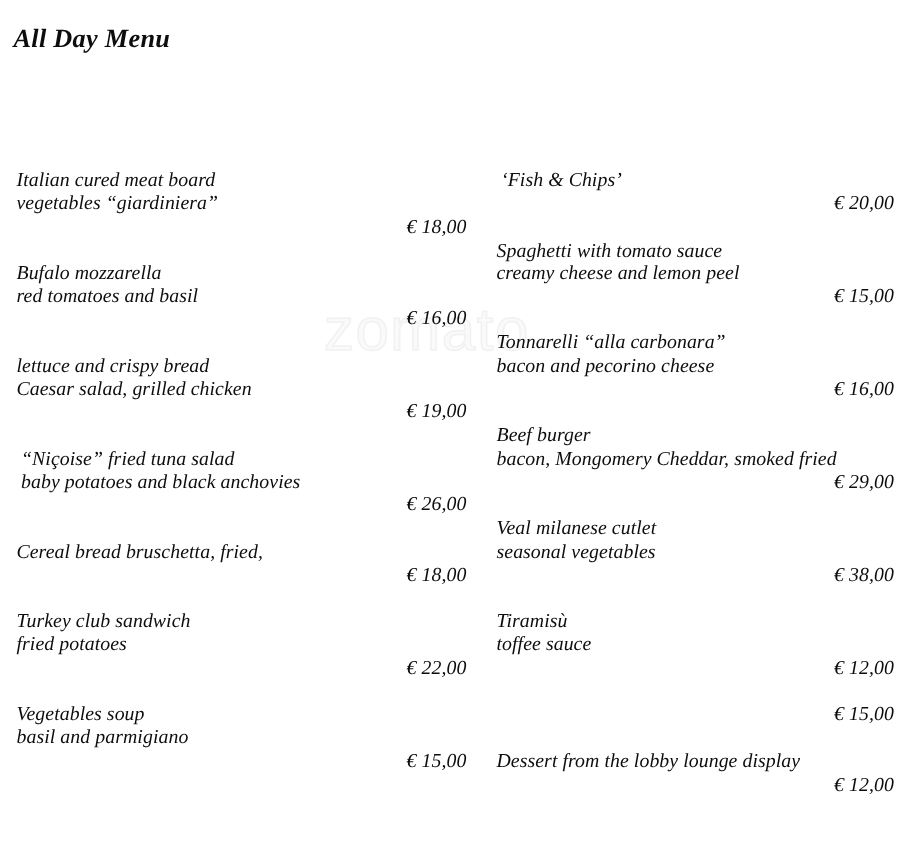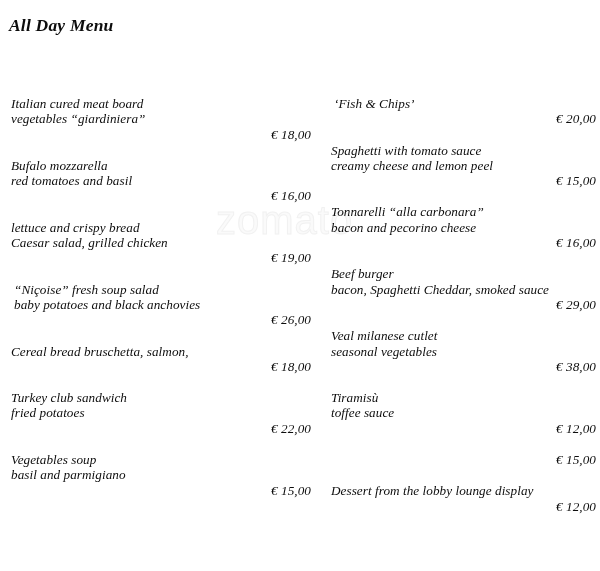--- a/index.html
+++ b/index.html
@@ -50,21 +50,21 @@
     font-size: 17.5px;
     line-height: 24px;
     letter-spacing: 0.2px;
     white-space: nowrap;
     text-align: center;
   }
 
   
   .column {
     position: absolute;
-    top: 96px;
+    top: 112px;
   }
   #column-left  { left: 11px;  width: 300px; }
   #column-right { left: 331px; width: 265px; }
 
   .menu-item {
     margin: 0 0 16px 0;
   }
   .menu-item:last-child { margin-bottom: 0; }
 
   .item-line {
@@ -105,26 +105,26 @@
         <div class="item-line">Bufalo mozzarella</div>
         <div class="item-line">red tomatoes and basil</div>
         <div class="item-price">€ 16,00</div>
       </div>
       <div class="menu-item">
         <div class="item-line">lettuce and crispy bread</div>
         <div class="item-line">Caesar salad, grilled chicken</div>
         <div class="item-price">€ 19,00</div>
       </div>
       <div class="menu-item">
-        <div class="item-line indent">“Niçoise” fresh soup salad</div>
+        <div class="item-line indent">“Niçoise” fried tuna salad</div>
         <div class="item-line indent">baby potatoes and black anchovies</div>
         <div class="item-price">€ 26,00</div>
       </div>
       <div class="menu-item">
-        <div class="item-line">Cereal bread bruschetta, salmon,</div>
+        <div class="item-line">Cereal bread bruschetta, fried,</div>
         <div class="item-price indent">€ 18,00</div>
       </div>
       <div class="menu-item">
         <div class="item-line">Turkey club sandwich</div>
         <div class="item-line">fried potatoes</div>
         <div class="item-price">€ 22,00</div>
       </div>
       <div class="menu-item">
         <div class="item-line">Vegetables soup</div>
         <div class="item-line">basil and parmigiano</div>
@@ -141,21 +141,21 @@
         <div class="item-line">creamy cheese and lemon peel</div>
         <div class="item-price">€ 15,00</div>
       </div>
       <div class="menu-item">
         <div class="item-line">Tonnarelli “alla carbonara”</div>
         <div class="item-line">bacon and pecorino cheese</div>
         <div class="item-price">€ 16,00</div>
       </div>
       <div class="menu-item">
         <div class="item-line">Beef burger</div>
-        <div class="item-line">bacon, Spaghetti Cheddar, smoked sauce</div>
+        <div class="item-line">bacon, Mongomery Cheddar, smoked fried</div>
         <div class="item-price">€ 29,00</div>
       </div>
       <div class="menu-item">
         <div class="item-line">Veal milanese cutlet</div>
         <div class="item-line">seasonal vegetables</div>
         <div class="item-price">€ 38,00</div>
       </div>
       <div class="menu-item">
         <div class="item-line">Tiramisù</div>
         <div class="item-line">toffee sauce</div>

